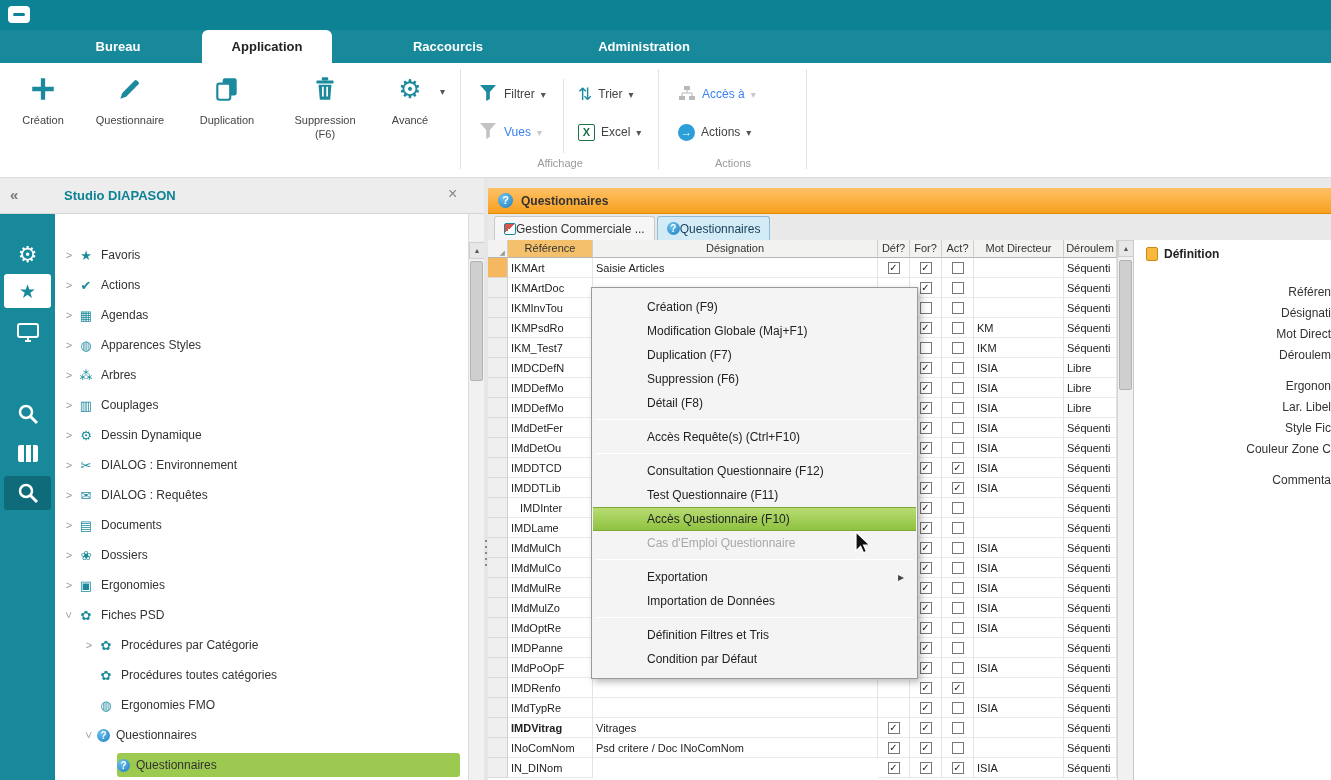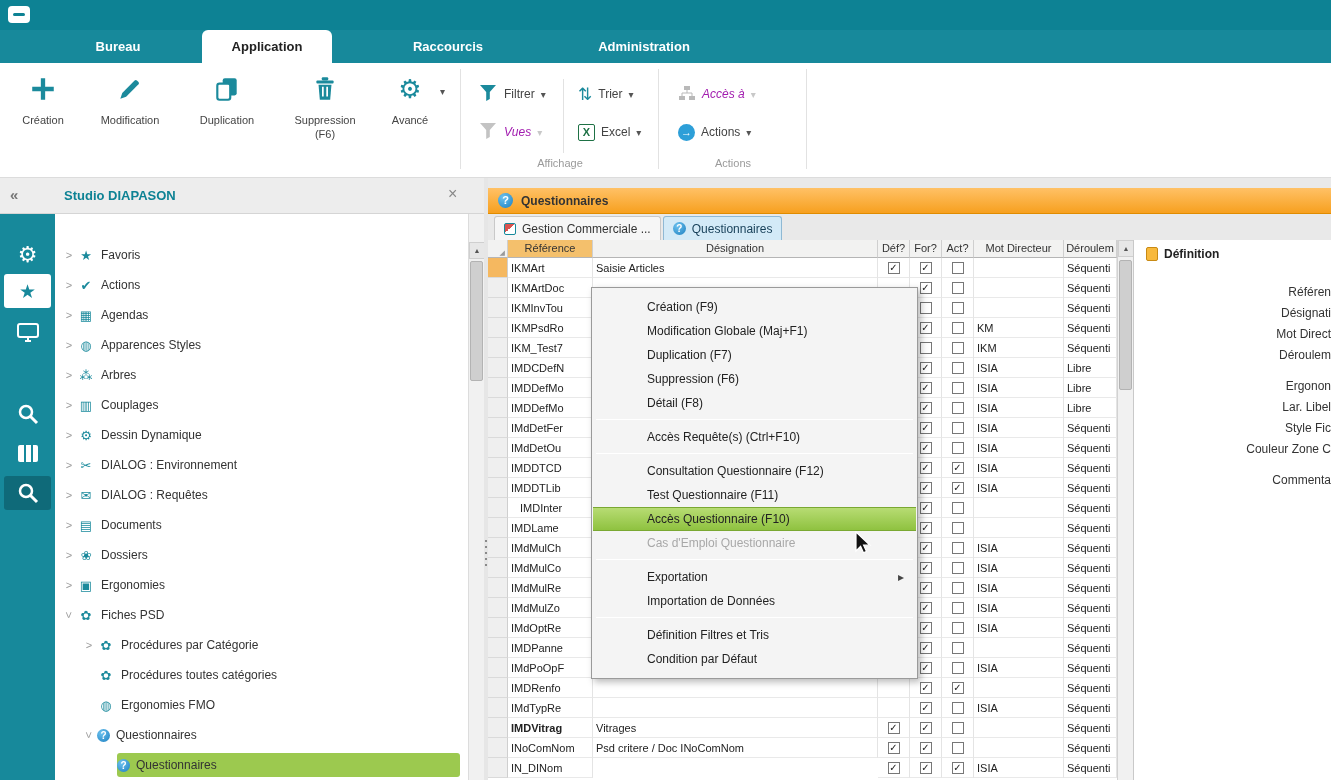--- a/index.html
+++ b/index.html
@@ -13,21 +13,21 @@
   .win-icon::after{content:"";position:absolute;left:5px;top:7px;width:12px;height:3px;background:#0d8294;border-radius:2px;}
   .tabbar{left:0;top:30px;width:1331px;height:33px;background:#17899b;display:flex;padding-left:58px;}
   .rtab{color:#fff;font-size:13px;font-weight:bold;height:33px;line-height:33px;text-align:center;}
   .rtab.active{background:#fff;color:#222;border-radius:6px 6px 0 0;}
 
   
   .ribbon{left:0;top:63px;width:1331px;height:115px;background:#fff;border-bottom:1px solid #dcdcdc;}
   .big-btn{position:absolute;top:6px;text-align:center;font-size:11px;color:#444;line-height:14px;}
   .big-btn .bicon{height:40px;display:flex;align-items:center;justify-content:center;margin-bottom:4px;}
   .small-btn{position:absolute;display:flex;align-items:center;gap:6px;font-size:12px;color:#444;height:26px;}
-  .small-btn.disabled{color:#a21caf;font-style:italic;}
+  .small-btn.disabled{color:#3b82f6;}
   .caret::after{content:"▾";font-size:10px;color:#555;}
   .small-btn.disabled .caret::after{color:#c8c8c8;}
   .rgroup-label{position:absolute;top:94px;font-size:11px;color:#9a9a9a;text-align:center;}
   .rsep{position:absolute;top:6px;height:100px;width:1px;background:#e2e2e2;}
   .rsep.short{top:16px;height:74px;}
   .glyph-ico{font-family:"DejaVu Sans",sans-serif;}
   .xl-icon{display:inline-block;width:17px;height:17px;background:#fff;border:1px solid #1e7145;color:#1e7145;font-weight:bold;font-size:11px;line-height:15px;text-align:center;border-radius:2px;}
   .ac-icon{display:inline-block;width:17px;height:17px;border-radius:50%;background:#2d9fd8;color:#fff;font-size:11px;font-weight:bold;line-height:17px;text-align:center;}
 
   
@@ -51,21 +51,21 @@
   .scroll-thumb{position:absolute;left:1px;width:13px;background:#cfcfcf;border:1px solid #b3b3b3;border-radius:2px;}
   .splitter{left:484px;top:178px;width:4px;height:602px;background:#e6e6e6;}
   .grip{position:absolute;left:1px;top:362px;width:2px;height:26px;background:repeating-linear-gradient(#8a8a8a 0 2px,transparent 2px 6px);}
 
   
   .main-bg{left:488px;top:178px;width:843px;height:62px;background:#e9e9e9;}
   .banner{left:488px;top:188px;width:843px;height:26px;background:linear-gradient(180deg,#ffc166,#f7a01f);border-bottom:1px solid #e08c00;display:flex;align-items:center;padding-left:10px;gap:8px;}
   .banner-title{font-size:12px;font-weight:bold;color:#333;}
   .banner .qicon{width:15px;height:15px;line-height:15px;font-size:11px;}
   .doctabs{left:488px;top:214px;width:843px;height:26px;background:#e9e9e9;display:flex;align-items:flex-end;padding-left:6px;gap:2px;}
-  .dtab{height:24px;display:flex;align-items:center;gap:6px;padding:0 9px;font-size:12px;color:#333;background:#f6f6f6;border:1px solid #c9c9c9;border-bottom:none;border-radius:3px 3px 0 0;}
+  .dtab{height:24px;display:flex;align-items:center;padding:0 9px;font-size:12px;color:#333;background:#f6f6f6;border:1px solid #c9c9c9;border-bottom:none;border-radius:3px 3px 0 0;}
   .dtab.active{background:#d3eaf7;border-color:#8fb9d4;color:#163f58;}
   .gc-icon{display:inline-block;width:12px;height:12px;border:1px solid #17899b;border-radius:2px;background:linear-gradient(135deg,#d9534f 0 45%,#fff 45%);}
 
   
   .grid{left:488px;top:240px;width:645px;height:540px;background:#fff;}
   .ghead{display:flex;height:18px;}
   .hcell{height:18px;background:#f2f2f1;border-right:1px solid #cfcfcf;border-bottom:1px solid #b5b5b5;font-size:11px;color:#333;text-align:center;line-height:17px;overflow:hidden;white-space:nowrap;flex:none;}
   .hcell.sorted{background:#f4c06c;}
   .hcell.sel{width:20px;position:relative;}
   .hcell.sel::after{content:"◢";position:absolute;right:2px;bottom:1px;font-size:7px;color:#999;line-height:7px;}
@@ -115,21 +115,21 @@
         </svg>
     </div>
     <span>Création</span>
   </div>
   <div class="big-btn" style="left:84px;width:92px">
     <div class="bicon">
       <svg width="28" height="28" viewBox="0 0 26 26">
           <path d="M4 22l1.8-5.4L17.3 5.1a1.5 1.5 0 0 1 2.1 0l1.5 1.5a1.5 1.5 0 0 1 0 2.1L9.4 20.2 4 22z" fill="#1b8a9c"></path>
         </svg>
     </div>
-    <span>Modification</span>
+    <span>Questionnaire</span>
   </div>
   <div class="big-btn" style="left:184px;width:86px">
     <div class="bicon">
       <svg width="28" height="28" viewBox="0 0 26 26">
           <rect x="9" y="3" width="13" height="16" rx="2" fill="#1b8a9c"></rect>
           <rect x="4" y="8" width="12" height="15" rx="2" fill="#fff" stroke="#1b8a9c" stroke-width="2"></rect>
         </svg>
     </div>
     <span>Duplication</span>
   </div>

